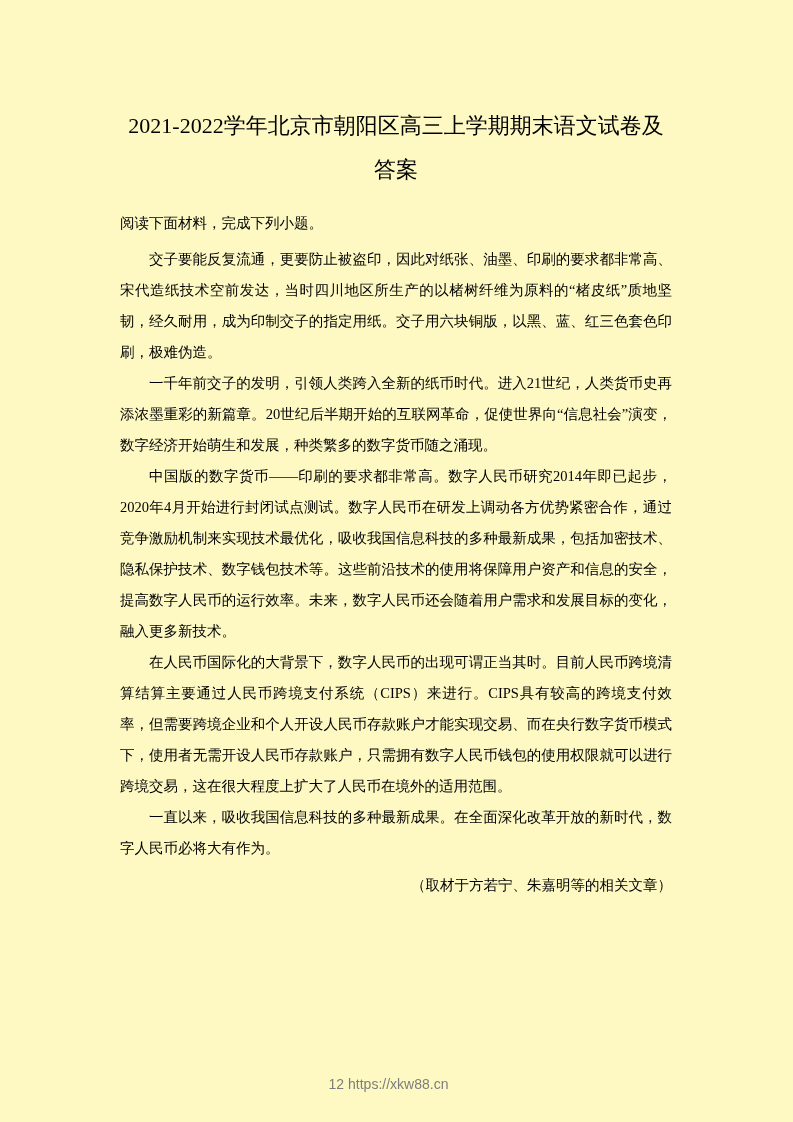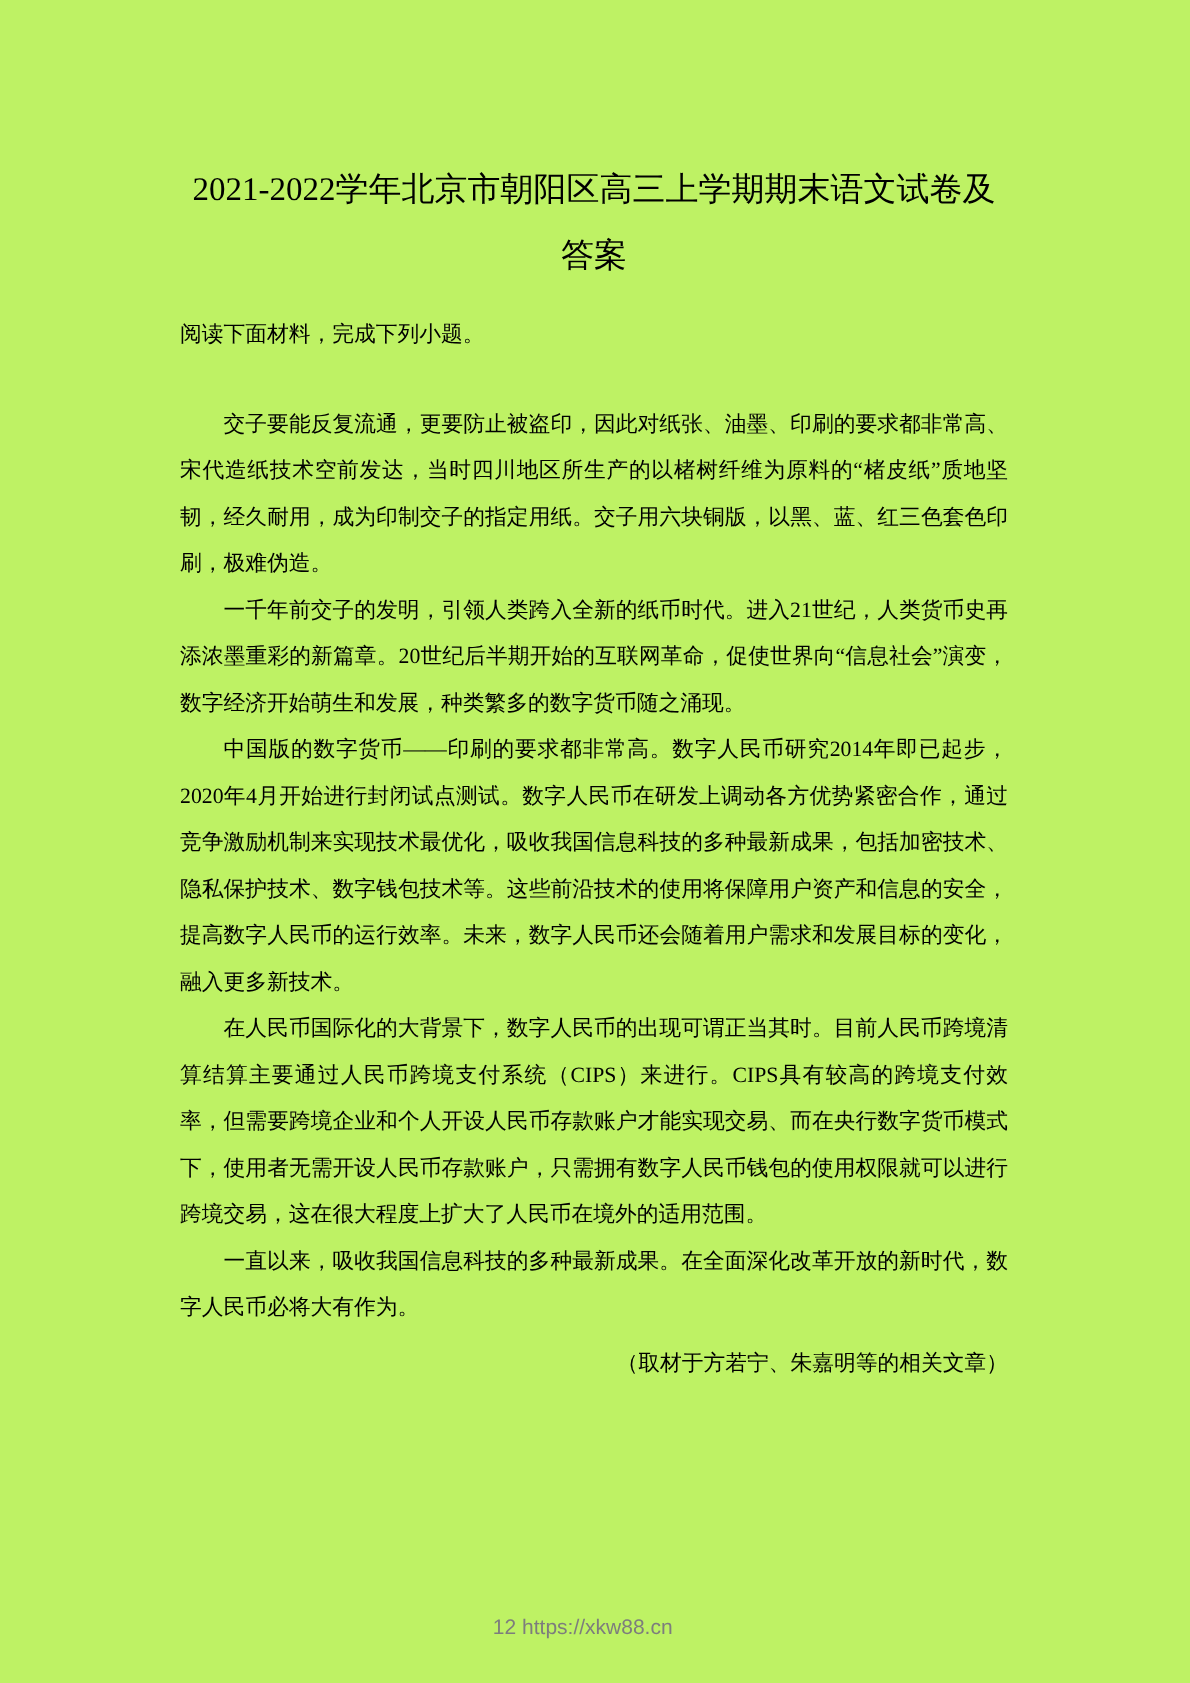--- a/index.html
+++ b/index.html
@@ -11,40 +11,40 @@
     width: 793px;
     height: 1122px;
     position: relative;
     overflow: hidden;
     font-family: "Liberation Serif", "DejaVu Serif", serif;
     color: #000000;
   }
   .page {
     position: absolute;
     inset: 0;
-    background: #bef264;
+    background: #fef9c3;
   }
   .content {
     padding: 104px 121px 0 120px;
   }
   h1.title {
     font-size: 22px;
     line-height: 44px;
     font-weight: normal;
     text-align: center;
     margin: 0 0 16px 0;
   }
   p {
     font-size: 14.5px;
     line-height: 31px;
     margin: 0;
     text-align: justify;
   }
   p.intro {
-    margin-bottom: 29px;
+    margin-bottom: 5px;
     text-indent: 0;
     font-family: Liberation Serif, serif;
   }
   p.indent {
     text-indent: 2em;
   }
   p.attribution {
     text-align: right;
     text-indent: 0;
     margin-top: 6px;

